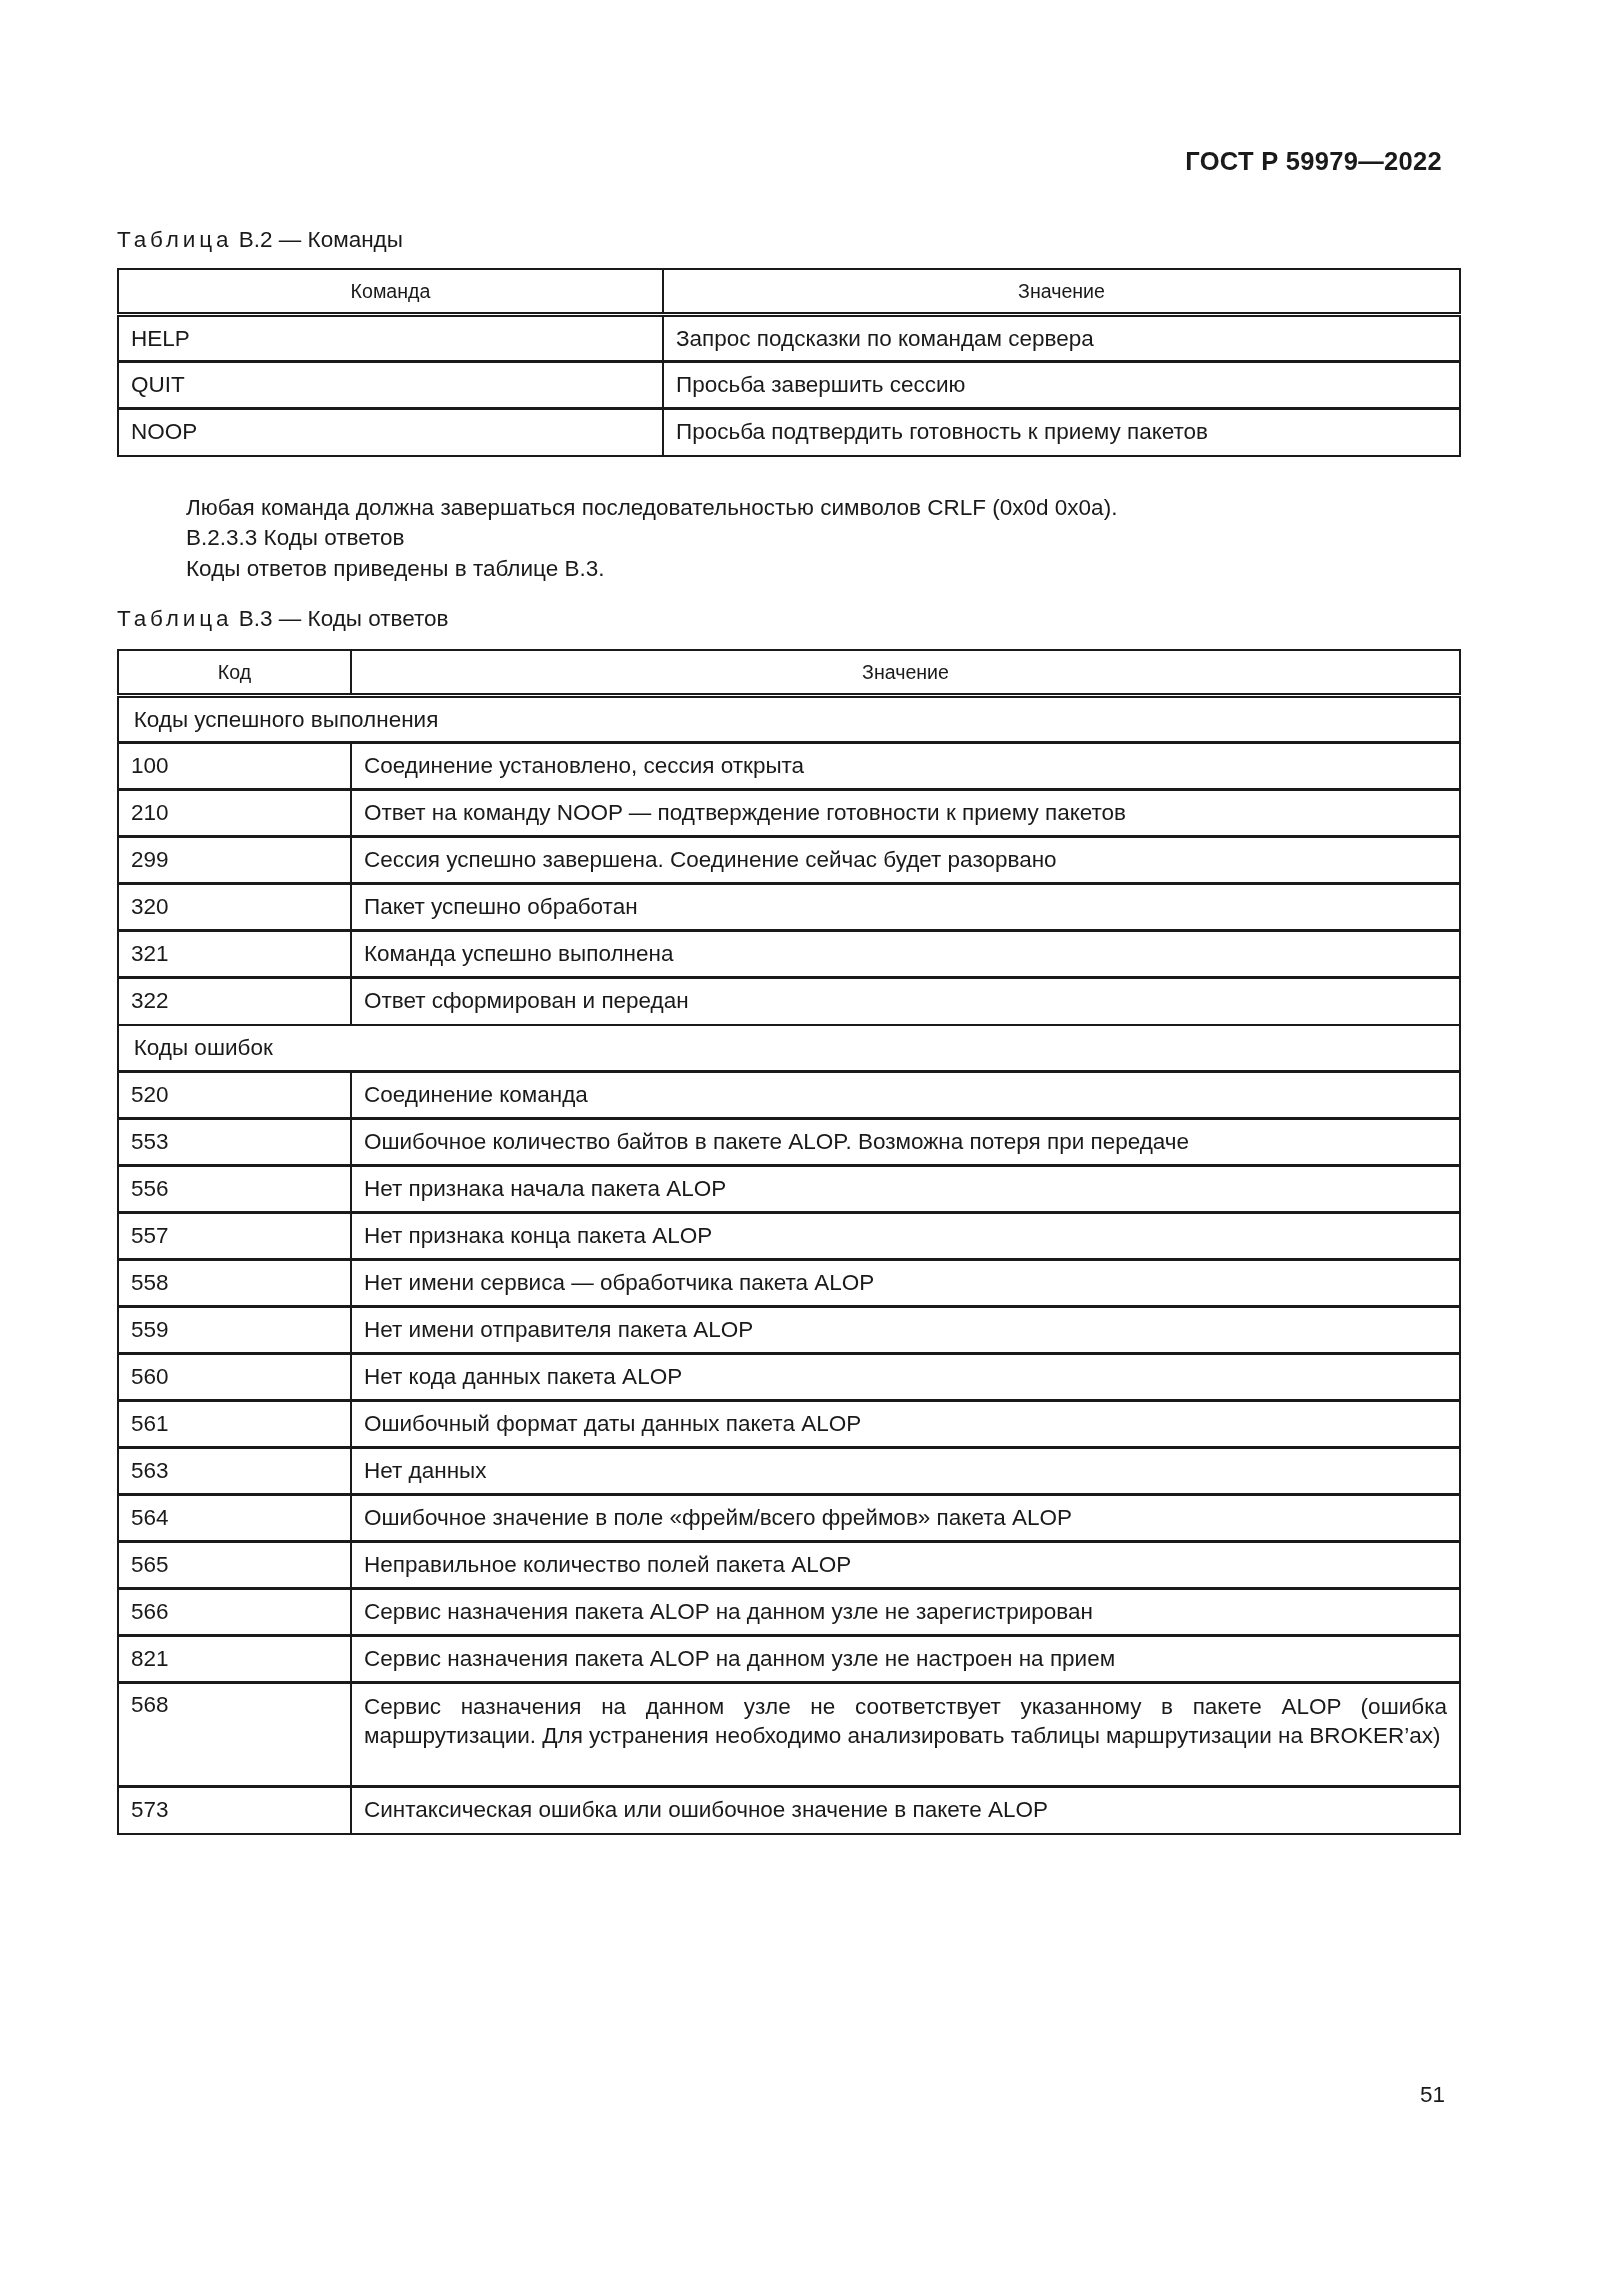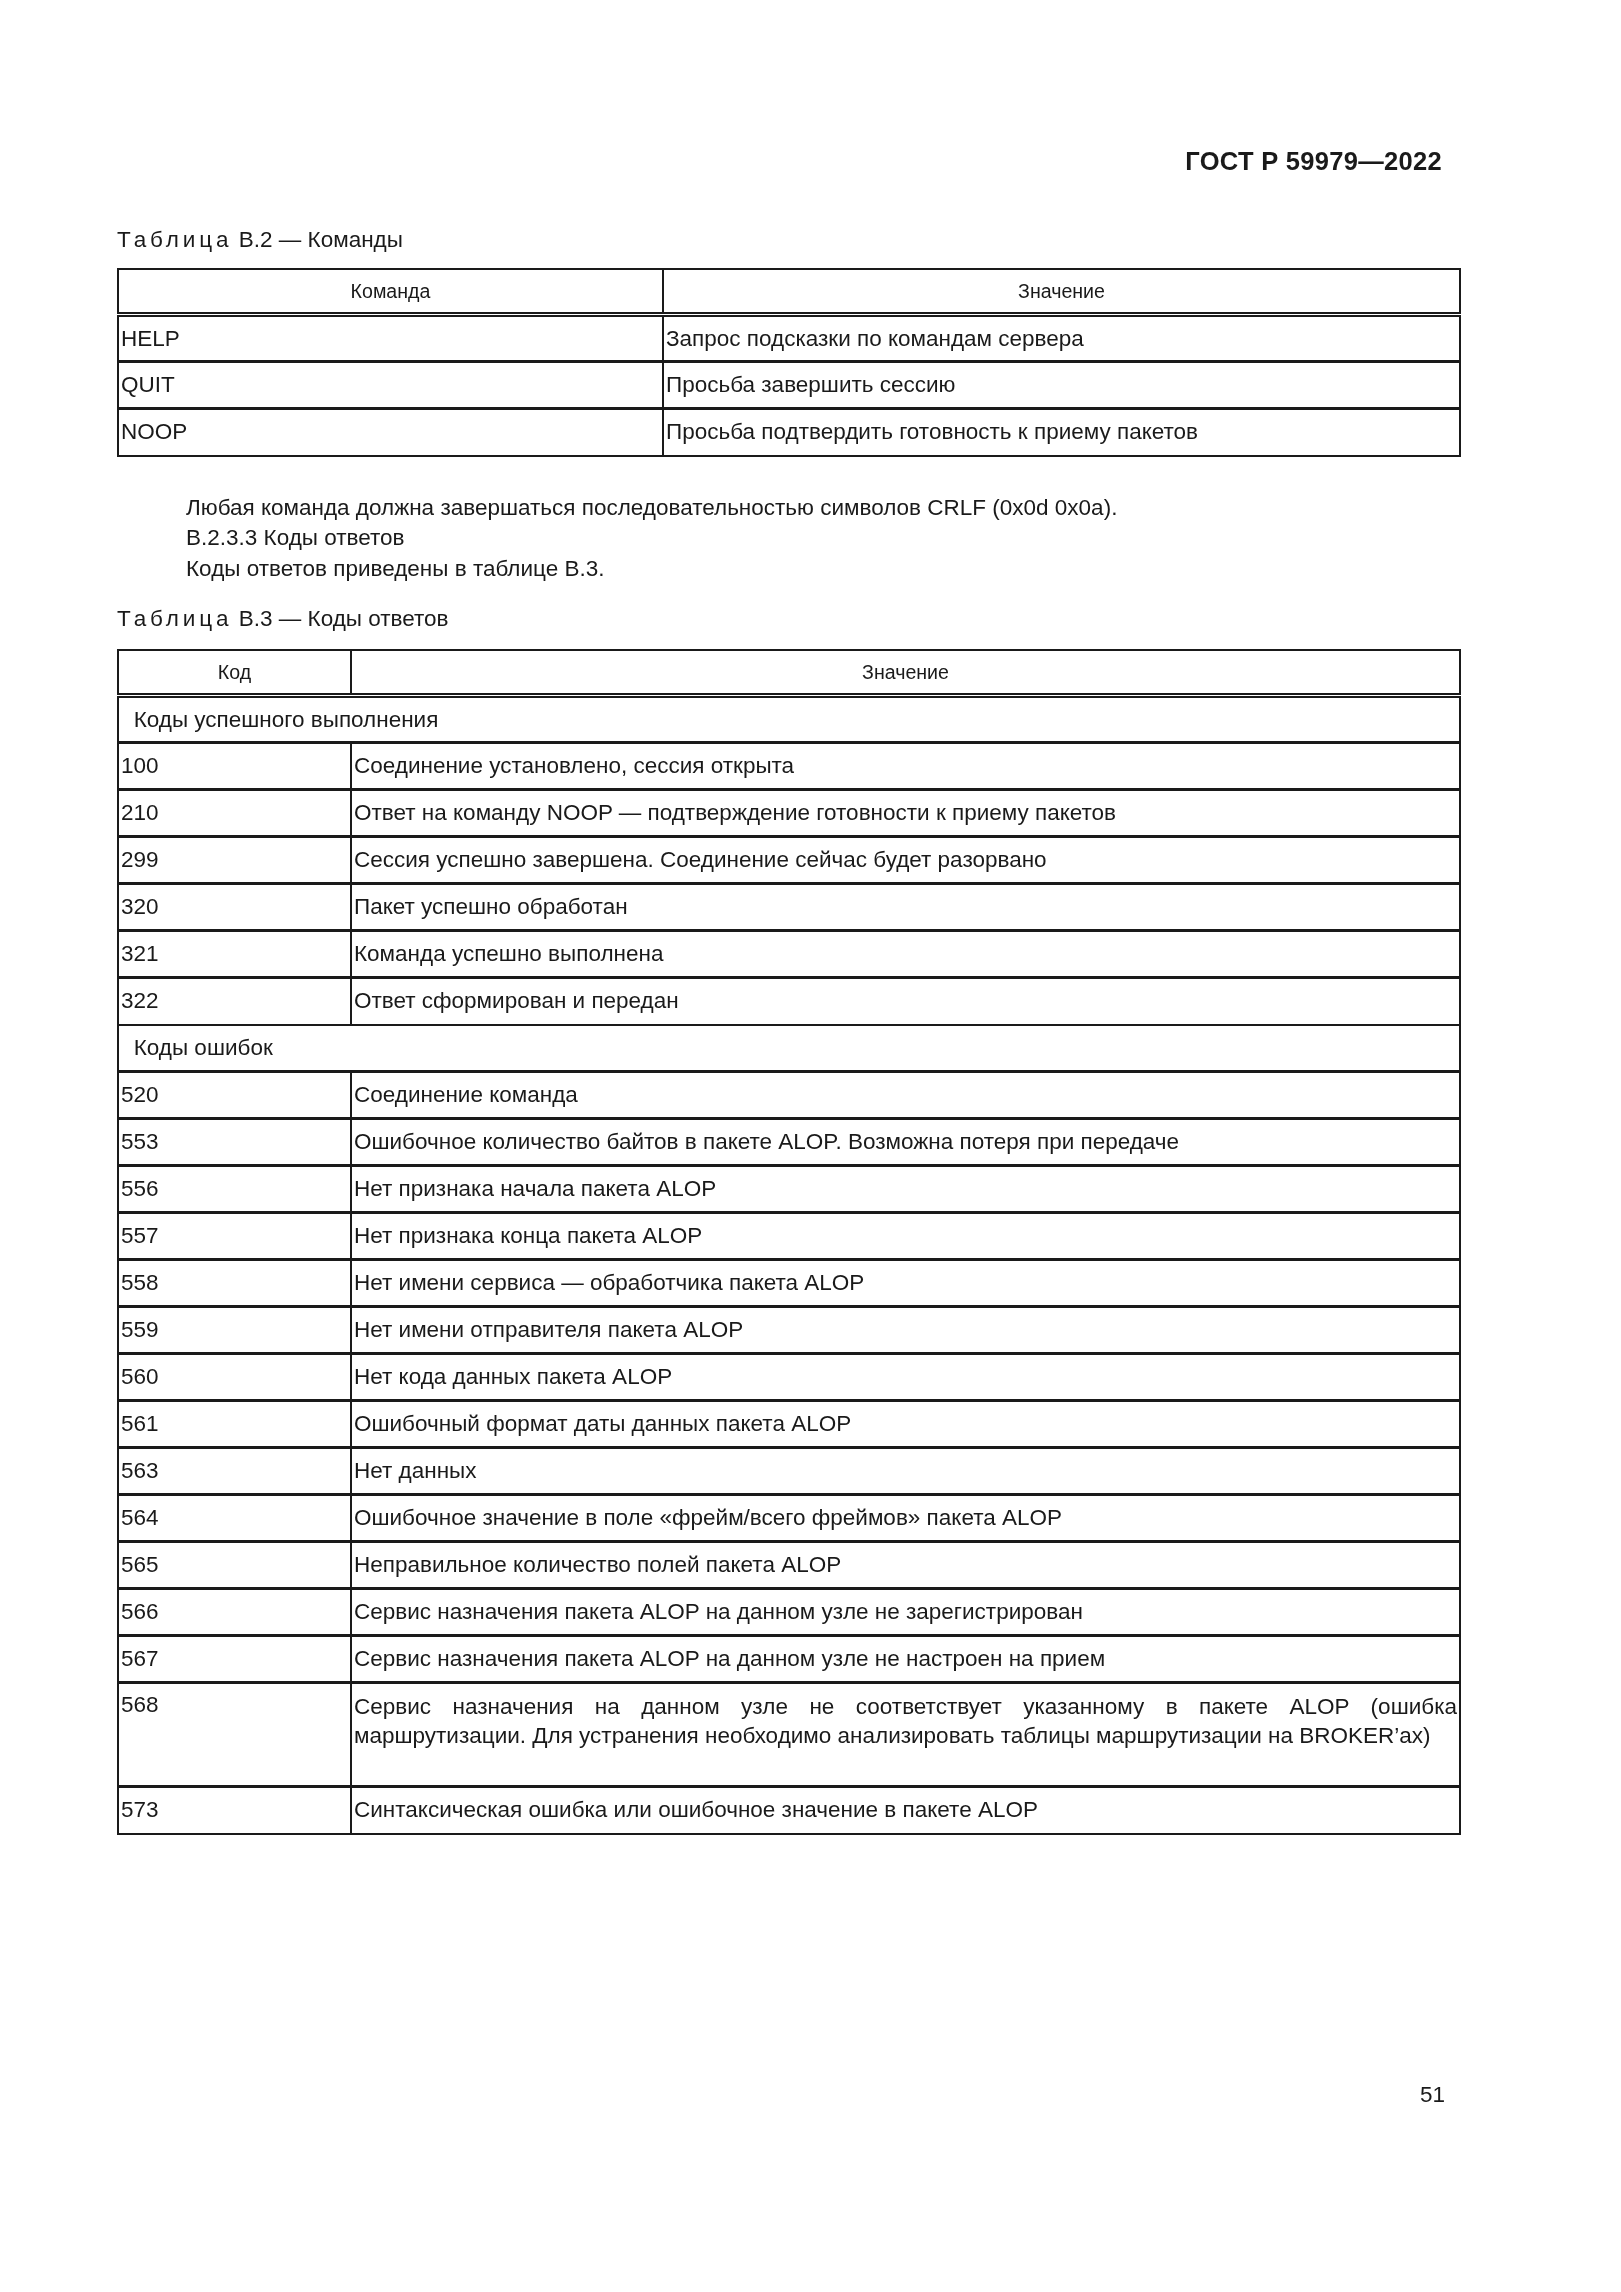--- a/index.html
+++ b/index.html
@@ -27,21 +27,21 @@
   }
   table.grid th {
     font-weight: normal; font-size: 19.6px; text-align: center;
     height: 42px; padding: 0;
     border-left: 2px solid #1a1a1a; border-right: 2px solid #1a1a1a;
     border-bottom: 5.9px double #1a1a1a;
   }
   table.grid td {
     border: 2px solid #1a1a1a;
     border-top: 3.9px solid #1a1a1a;
-    padding: 0 2px; height: 43px; vertical-align: middle;
+    padding: 0 12px; height: 43px; vertical-align: middle;
   }
   table.grid tr.first td { border-top: none; }
   table.grid td.group { padding-left: 14.7px; }
   table.grid td.multi { vertical-align: top; padding-top: 7.8px; padding-bottom: 7.8px; line-height: 29px; text-align: justify; }
   table.grid td.code-multi { vertical-align: top; padding-top: 7.8px; }
   .page-num { position: absolute; top: 2082px; right: 176px; font-size: 22.5px; }
 </style>
 </head>
 <body>
 
@@ -171,21 +171,21 @@
       </tr>
     <tr style="height:47px">
         <td>565</td>
         <td>Неправильное количество полей пакета ALOP</td>
       </tr>
     <tr style="height:47px">
         <td>566</td>
         <td>Сервис назначения пакета ALOP на данном узле не зарегистрирован</td>
       </tr>
     <tr style="height:47px">
-        <td>567</td>
+        <td>821</td>
         <td>Сервис назначения пакета ALOP на данном узле не настроен на прием</td>
       </tr>
     <tr style="height:104px">
         <td class="code-multi">568</td>
         <td class="multi">Сервис назначения на данном узле не соответствует указанному в пакете ALOP (ошиб­ка маршрутизации. Для устранения необходимо анализировать таблицы маршрутизации на BROKER’ах)</td>
       </tr>
     <tr style="height:47px">
         <td>573</td>
         <td>Синтаксическая ошибка или ошибочное значение в пакете ALOP</td>
       </tr>

